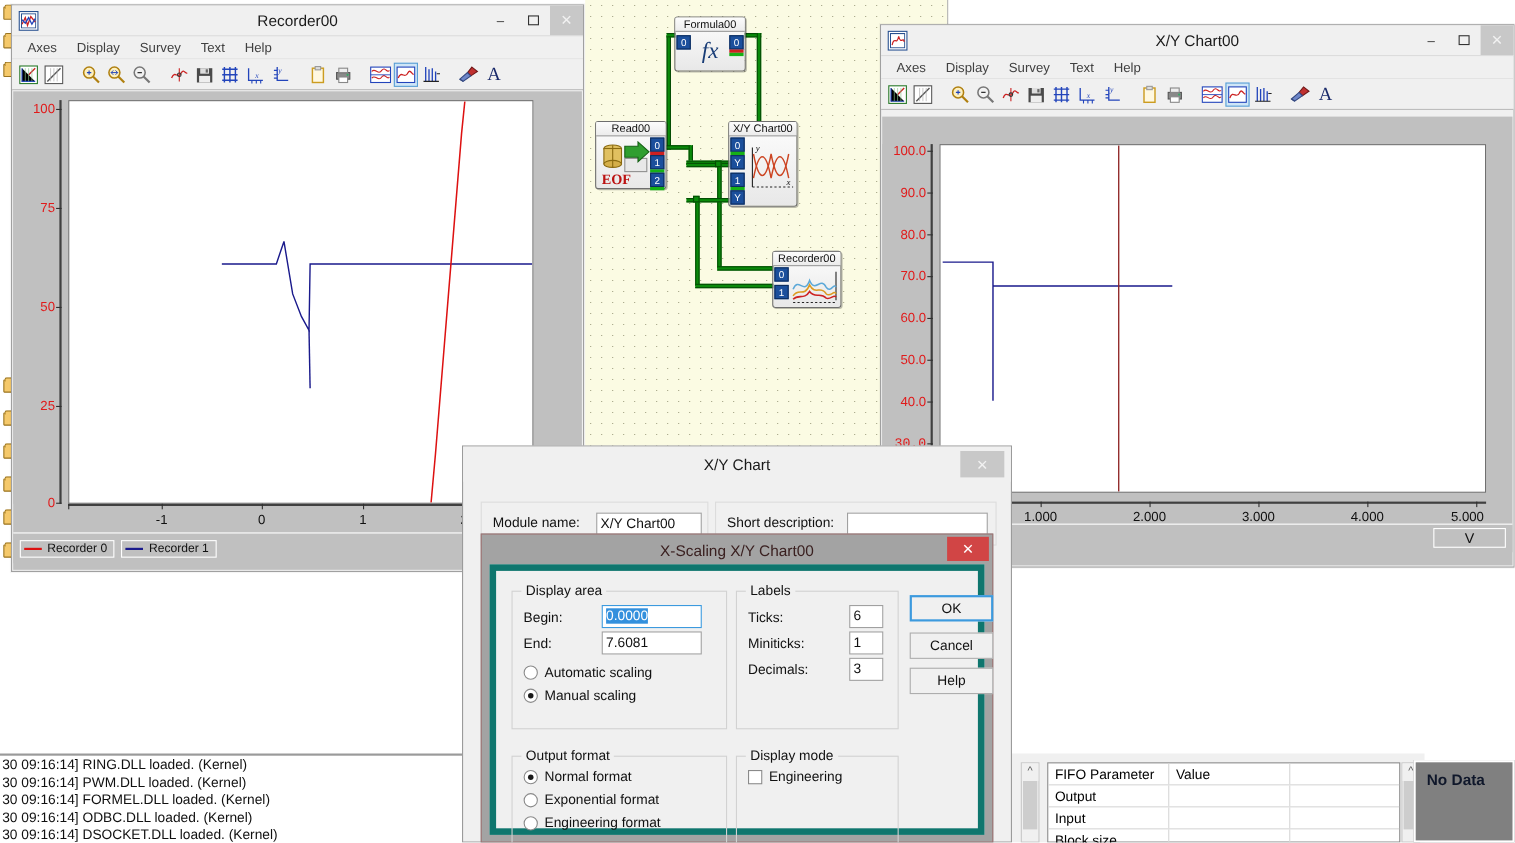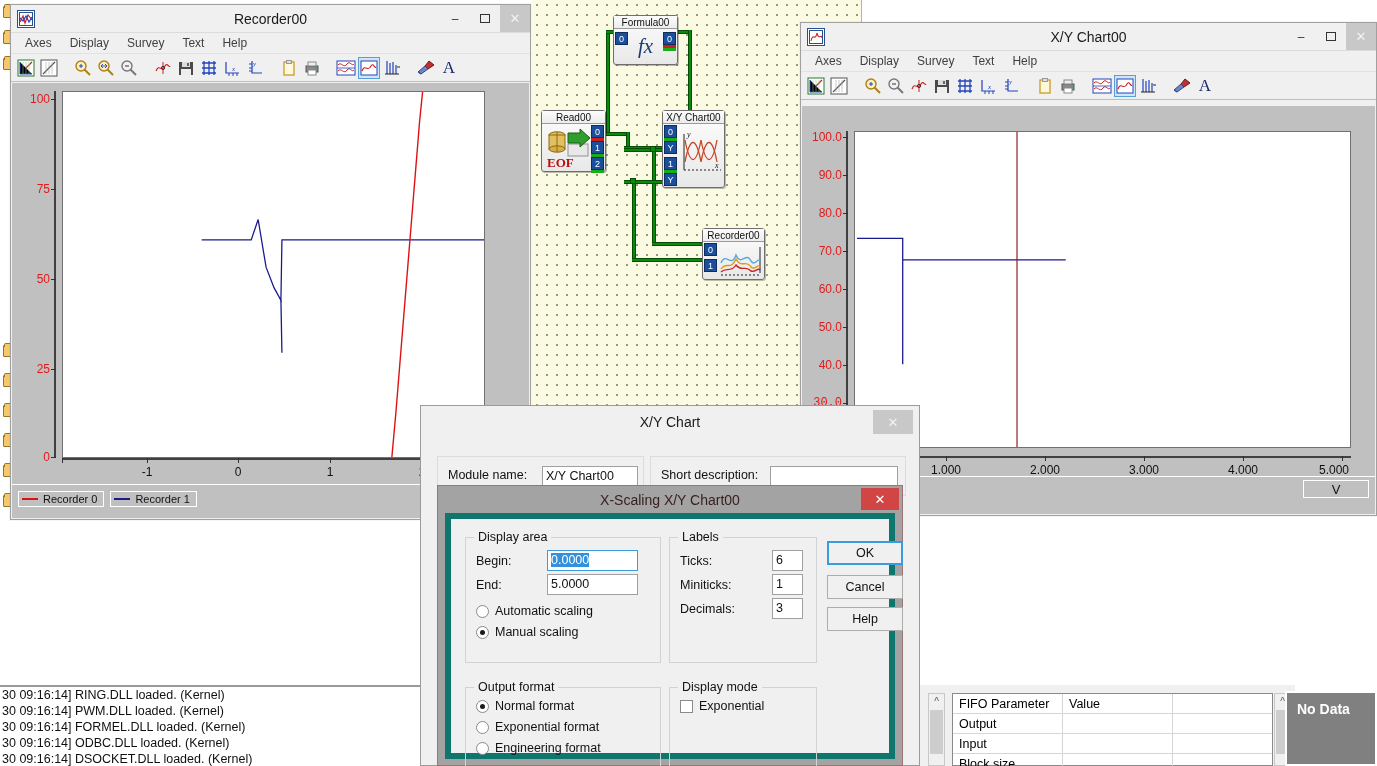--- a/index.html
+++ b/index.html
@@ -167,21 +167,21 @@
   #fifotable { position:absolute; left:32px; top:8px; right:22px; bottom:0; background:#fff; border:1px solid #8a8a8a; }
   .frow { display: flex; height: 20px; border-bottom: 1px solid #d6d6d6; font-size: 12.5px; }
   .fcell { padding-left: 6px; line-height: 20px; border-right: 1px solid #d6d6d6; overflow:hidden; white-space:nowrap; }
   .fc0 { width: 110px; } .fc1 { width: 110px; } .fc2 { flex: 1; border-right: none; }
   .vscroll { position: absolute; top: 8px; bottom: 0; width: 17px; background: #f0f0f0; border: 1px solid #c8c8c8; }
   .vscroll .arrow { height: 16px; text-align: center; font-size: 10px; line-height: 16px; color: #555; background: #f0f0f0; }
   .vscroll .thumb { position: absolute; top: 16px; left: 1px; right: 1px; height: 44px; background: #cdcdcd; }
   #nodata {
     position: absolute; left: 1285px; top: 691px; width: 92px; height: 75px;
     background: #808080; border: 2px solid #ffffff;
-    color: #ffffff; font-weight: bold; font-size: 14px; padding: 8px 3px 0 10px;
+    color: #0f172a; font-weight: bold; font-size: 14px; padding: 8px 3px 0 10px;
   }
 
   
   .dlg { position: absolute; background: #f0f0f0; }
   .dlg-xy {
     left: 420px; top: 405px; width: 500px; height: 361px;
     border: 1px solid #9b9b9b;
   }
   .dlg-xy .dtitle {
     height: 32px; position: relative; background: #f0f0f0;
@@ -833,21 +833,21 @@
 
     <div class="sbody">
 
       <div class="gbox" style="left:14px; top:18px; width:196px; height:126px;">
         <div class="gtitle">Display area</div>
         <div class="flabel" style="left:10px; top:16px;">Begin:</div>
         <div class="finput selinput" style="left:81px; top:12px; width:91px; height:21px; border:1px solid #3c9ade;">
           <span class="seltext">0.0000</span>
         </div>
         <div class="flabel" style="left:10px; top:40px;">End:</div>
-        <div class="finput" style="left:81px; top:36px; width:91px; height:21px;">5.0000</div>
+        <div class="finput" style="left:81px; top:36px; width:91px; height:21px;">7.6081</div>
 
         <div class="radio" style="left:10px; top:66px;">
           <span class="rmark"></span>
           <span>Automatic scaling</span>
         </div>
         <div class="radio" style="left:10px; top:87px;">
           <span class="rmark on"></span>
           <span>Manual scaling</span>
         </div>
       </div>
@@ -879,20 +879,20 @@
         <div class="radio" style="left:10px; top:53px;">
           <span class="rmark"></span>
           <span>Engineering format</span>
         </div>
       </div>
 
       <div class="gbox" style="left:218px; top:168px; width:148px; height:86px;">
         <div class="gtitle">Display mode</div>
         <div class="checkbox" style="left:10px; top:11px;">
           <span class="cmark"></span>
-          <span>Exponential</span>
+          <span>Engineering</span>
         </div>
       </div>
 
     </div>
   </div>
 
 </div>
 
 </body></html>

